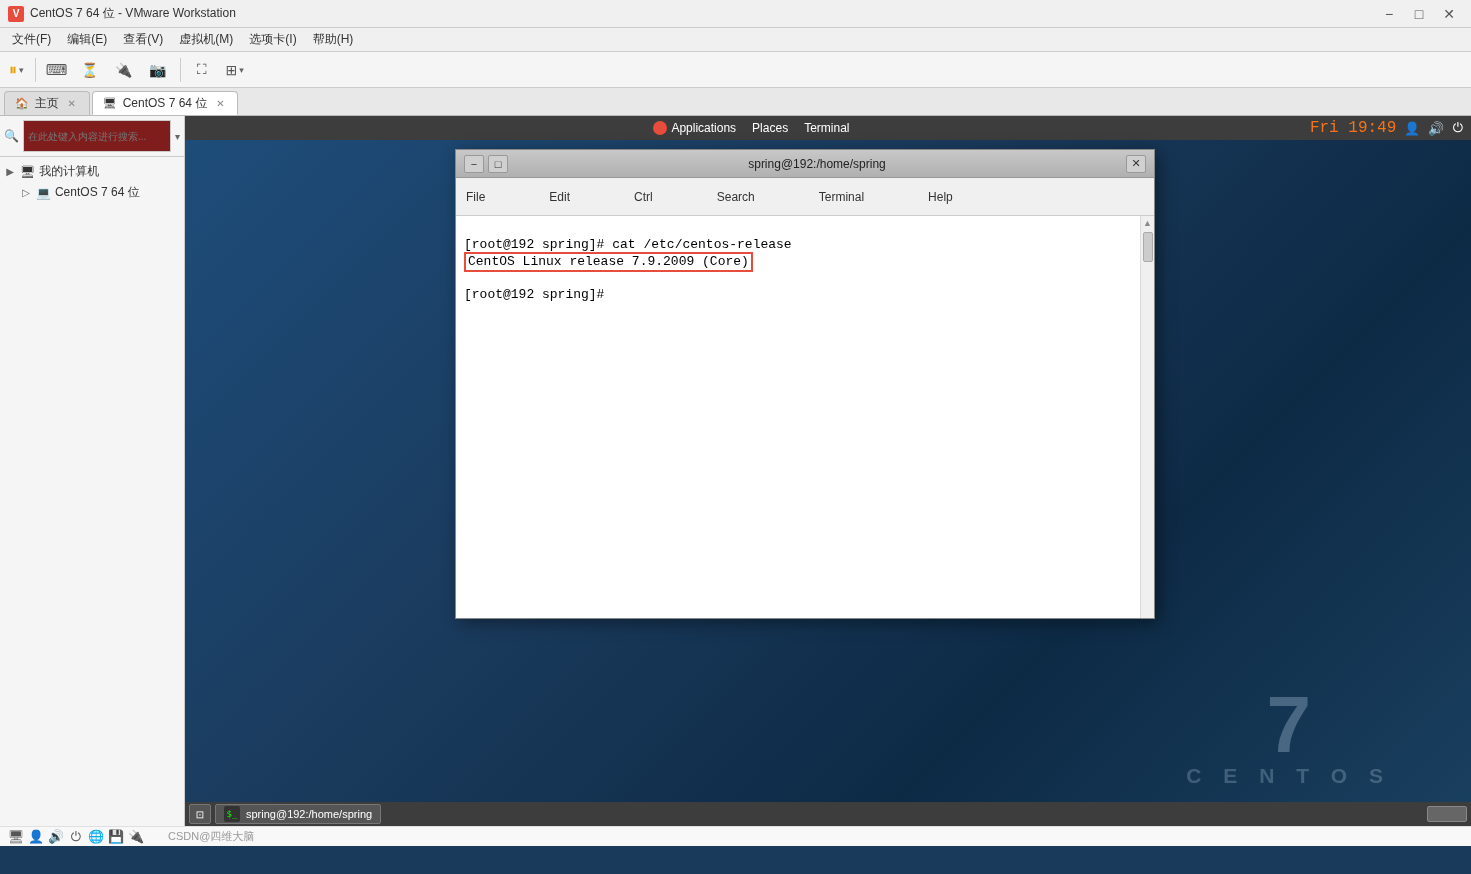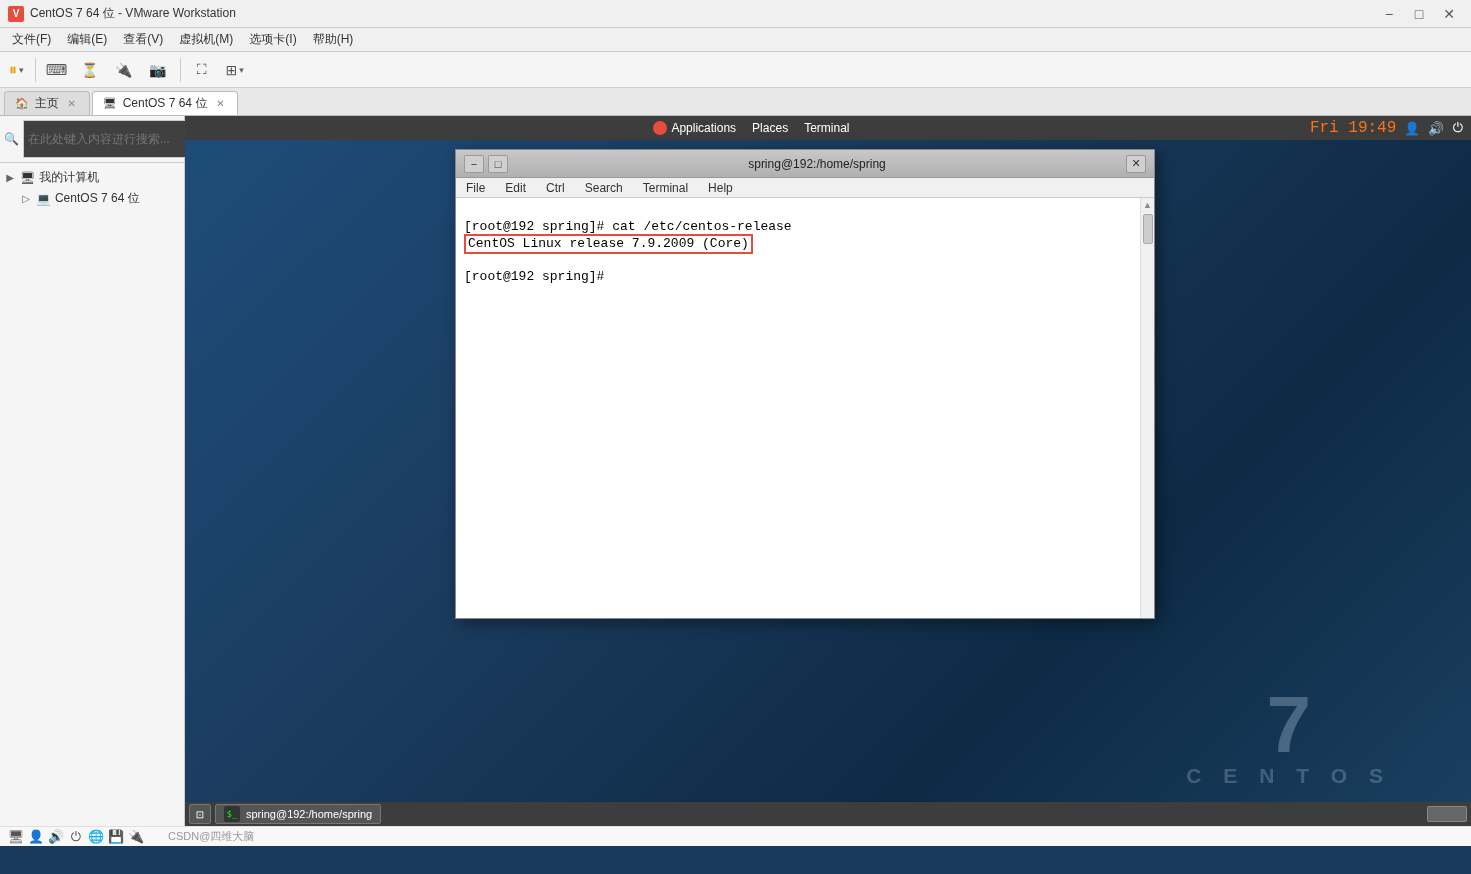--- a/index.html
+++ b/index.html
@@ -439,25 +439,26 @@
       border: 1px solid #999;
       border-radius: 2px;
       display: flex;
       align-items: center;
       justify-content: center;
       font-size: 11px;
       cursor: pointer;
       color: #333;
     }
     .terminal-menubar {
-      height: 20px;
+      height: 38px;
       background: #f0f0f0;
       display: flex;
       align-items: center;
       border-bottom: 1px solid #ccc;
+      gap: 44px;
     }
     .terminal-menu-item {
       padding: 0 10px;
       height: 22px;
       display: flex;
       align-items: center;
       font-size: 12px;
       color: #333;
       cursor: pointer;
     }
@@ -654,21 +655,21 @@
     <span>CentOS 7 64 位</span>
     <span class="tab-close">✕</span>
   </div>
 </div>
 
 <div class="main-area">
 
   <div class="left-panel">
     <div class="left-panel-search">
       <span class="left-panel-search-icon">🔍</span>
-      <input type="text" style="flex: 1 1 0%; height: 38px; border: 1px solid rgb(204, 204, 204); padding: 0px 4px; font-size: 12px; color: rgb(153, 153, 153); background: #404040;" placeholder="在此处键入内容进行搜索...">
+      <input type="text" style="flex: 1 1 0%; height: 32px; border: 1px solid rgb(204, 204, 204); padding: 0px 4px; font-size: 10px; color: rgb(153, 153, 153); background: #7f1d1d;" placeholder="在此处键入内容进行搜索...">
       <span style="color:#666; font-size:10px; cursor:pointer;">▾</span>
     </div>
     <div class="left-panel-tree">
       <div class="tree-item">
         <span class="tree-expand">▶</span>
         <span>🖥</span>
         <span>我的计算机</span>
       </div>
       <div class="tree-item tree-item-indent">
         <span class="tree-expand">▷</span>

